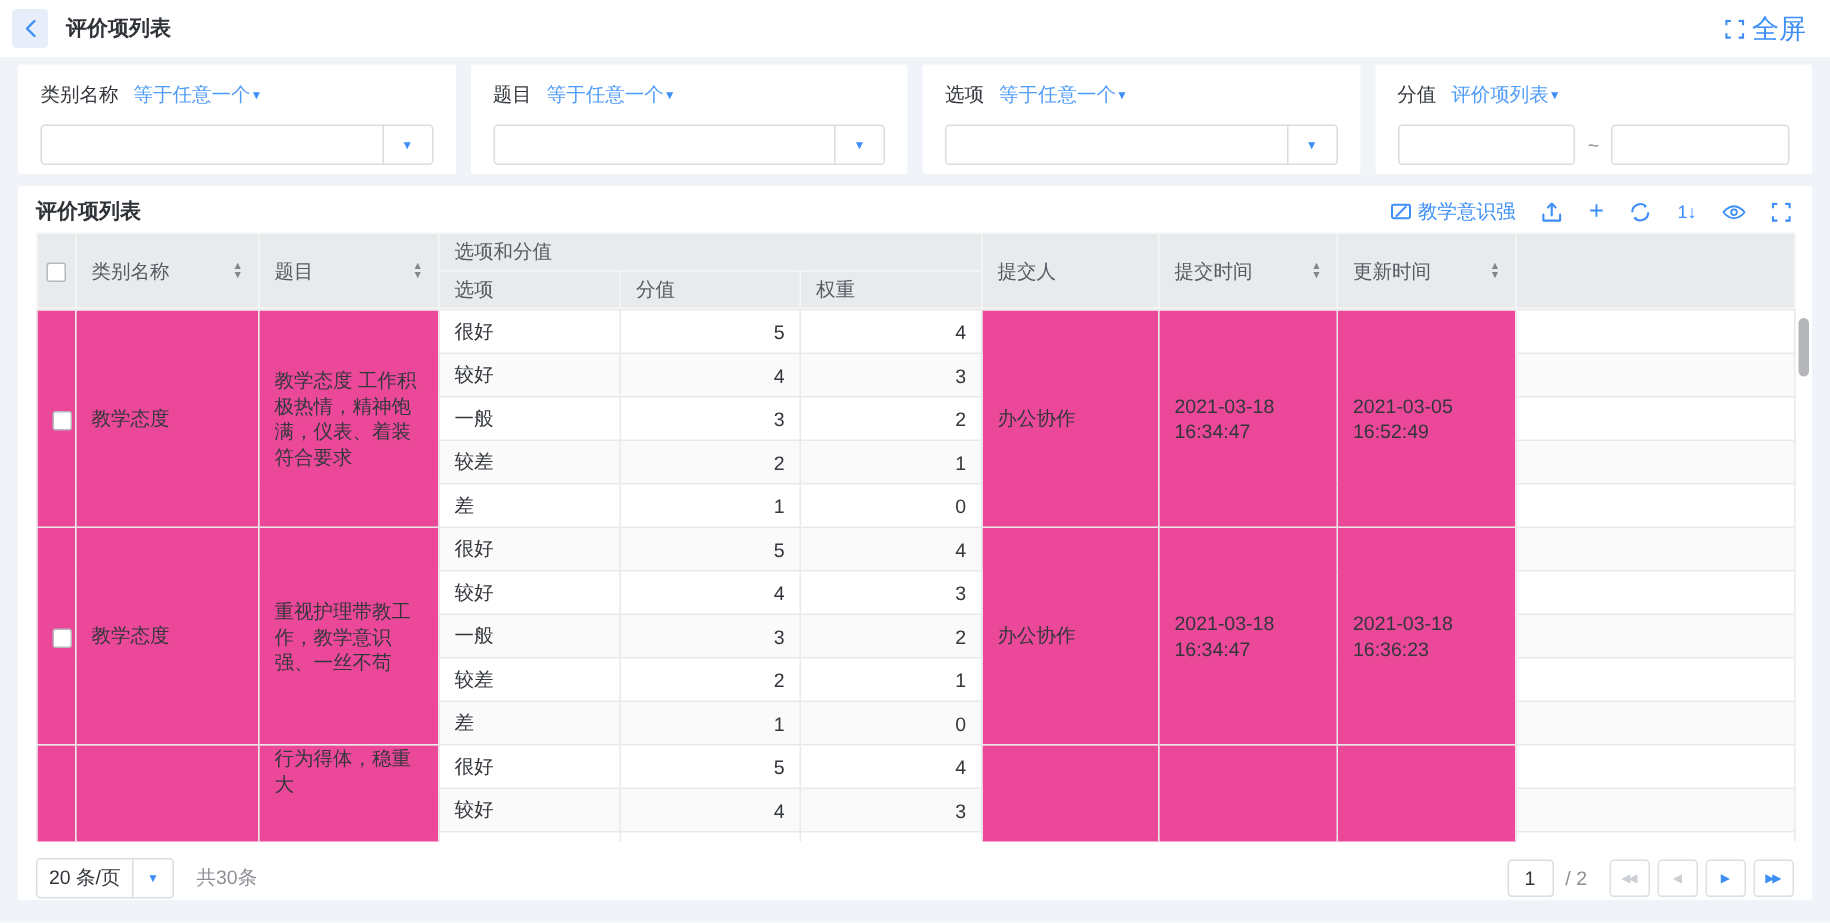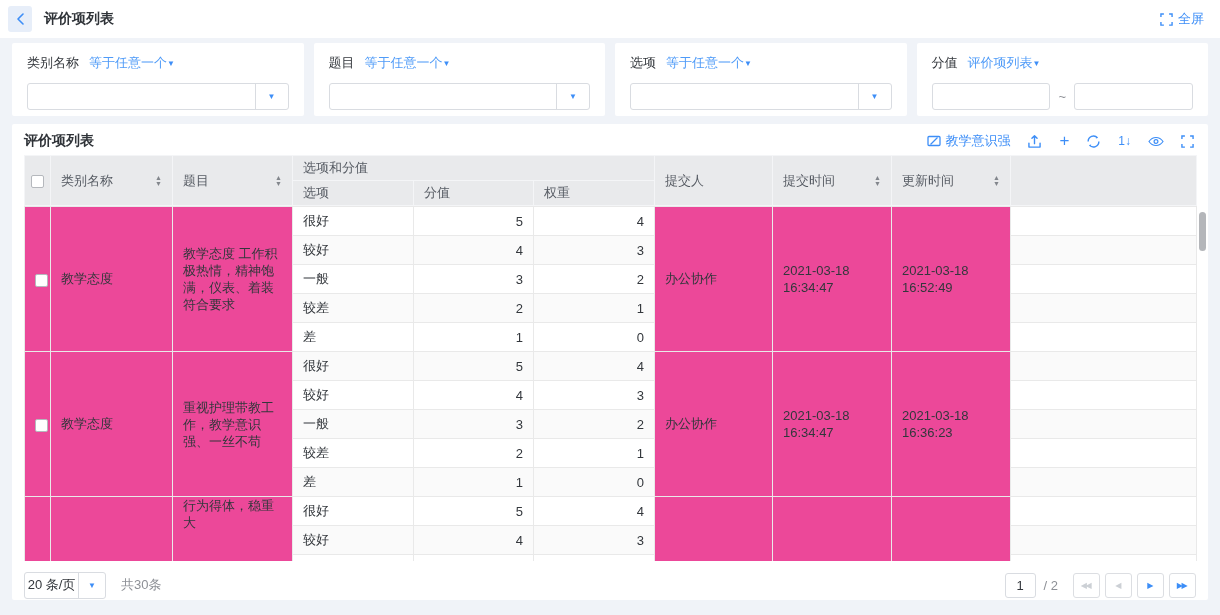--- a/index.html
+++ b/index.html
@@ -8,21 +8,21 @@
     font-family:"Liberation Sans","DejaVu Sans",sans-serif;
     background:#f0f3f8; color:#33373c; overflow:hidden; position:relative;
   }
   svg { display:block; }
 
   
   .topbar { height:38px; background:#fff; display:flex; align-items:center; padding:0 16px 0 8px; }
   .back-btn { width:24px; height:26px; background:#e7eef9; border-radius:3px; color:#3d8ef7;
     display:flex; align-items:center; justify-content:center; cursor:pointer; }
   .topbar-title { font-size:14px; font-weight:bold; color:#2f3338; margin-left:12px; }
-  .fullscreen-link { margin-left:auto; color:#3d8ef7; font-size:13px; display:flex; align-items:center; gap:5px; cursor:pointer; }
+  .fullscreen-link { margin-left:auto; color:#3d8ef7; font-size:18px; display:flex; align-items:center; gap:5px; cursor:pointer; }
 
   
   .filters { display:flex; gap:10px; margin:5px 12px 0; }
   .filter-card { flex:1; background:#fff; border-radius:2px; padding:11px 15px 12px; height:73px; }
   .filter-head { display:flex; align-items:center; gap:10px; font-size:13px; color:#32363b; }
   .filter-label { font-weight:normal; }
   .filter-op { color:#4f9bf8; display:flex; align-items:center; gap:0; cursor:pointer; }
   .dd { font-size:8px; color:#3d8ef7; font-style:normal; }
   .filter-input { margin-top:11px; height:27px; border:1px solid #d9dce1; border-radius:3px; display:flex; background:#fff; }
   .fi-text { flex:1; }
@@ -62,21 +62,21 @@
   .checkbox { display:inline-block; width:13px; height:13px; border:1px solid #b5b8bd;
     border-radius:2px; background:#fff; vertical-align:middle; cursor:pointer; }
 
   .body-clip { height:355px; overflow:hidden; }
 
   .vthumb { position:absolute; top:88px; right:2px; width:7px; height:39px;
     background:#b4b6ba; border-radius:4px; cursor:pointer; }
 
   
   .pagination { display:flex; align-items:center; padding:8px 12px 0 12px; height:40px; }
-  .pagesize { display:flex; height:27px; border:1px solid #d9dce1; border-radius:3px; width:82px; background:#fff; cursor:pointer; }
+  .pagesize { display:flex; height:27px; border:1px solid #d9dce1; border-radius:3px; width:92px; background:#fff; cursor:pointer; }
   .ps-label { flex:1; display:flex; align-items:center; justify-content:center; font-size:13px; color:#33373c; }
   .ps-arrow { width:27px; border-left:1px solid #d9dce1; display:flex; align-items:center; justify-content:center; }
   .total { color:#8d9096; font-size:13px; margin-left:15px; }
   .pager { margin-left:auto; display:flex; align-items:center; }
   .page-input { width:31px; height:25px; border:1px solid #d9dce1; border-radius:3px;
     display:flex; align-items:center; justify-content:center; font-size:13px; color:#33373c; background:#fff; }
   .page-total { color:#8d9096; font-size:13px; margin:0 10px 0 8px; }
   .pg-btn { width:27px; height:25px; border:1px solid #dcdee2; border-radius:3px; background:#fff;
     display:flex; align-items:center; justify-content:center; font-size:8px; letter-spacing:-1.5px;
     margin-left:5px; cursor:pointer; padding-right:2px; }
@@ -297,21 +297,21 @@
 
       <tr>
         <td class="check merged" rowspan="5"><span class="checkbox"></span></td>
         <td class="merged" rowspan="5">教学态度</td>
         <td class="merged question" rowspan="5">教学态度 工作积极热情，精神饱满，仪表、着装符合要求</td>
         <td>很好</td>
         <td class="num">5</td>
         <td class="num">4</td>
         <td class="merged" rowspan="5">办公协作</td>
         <td class="merged time" rowspan="5">2021-03-18 16:34:47</td>
-        <td class="merged time" rowspan="5">2021-03-18 16:52:49</td>
+        <td class="merged time" rowspan="5">2021-03-05 16:52:49</td>
         <td></td>
       </tr>
       <tr class="stripe">
         <td>较好</td>
         <td class="num">4</td>
         <td class="num">3</td>
         <td></td>
       </tr>
       <tr>
         <td>一般</td>

